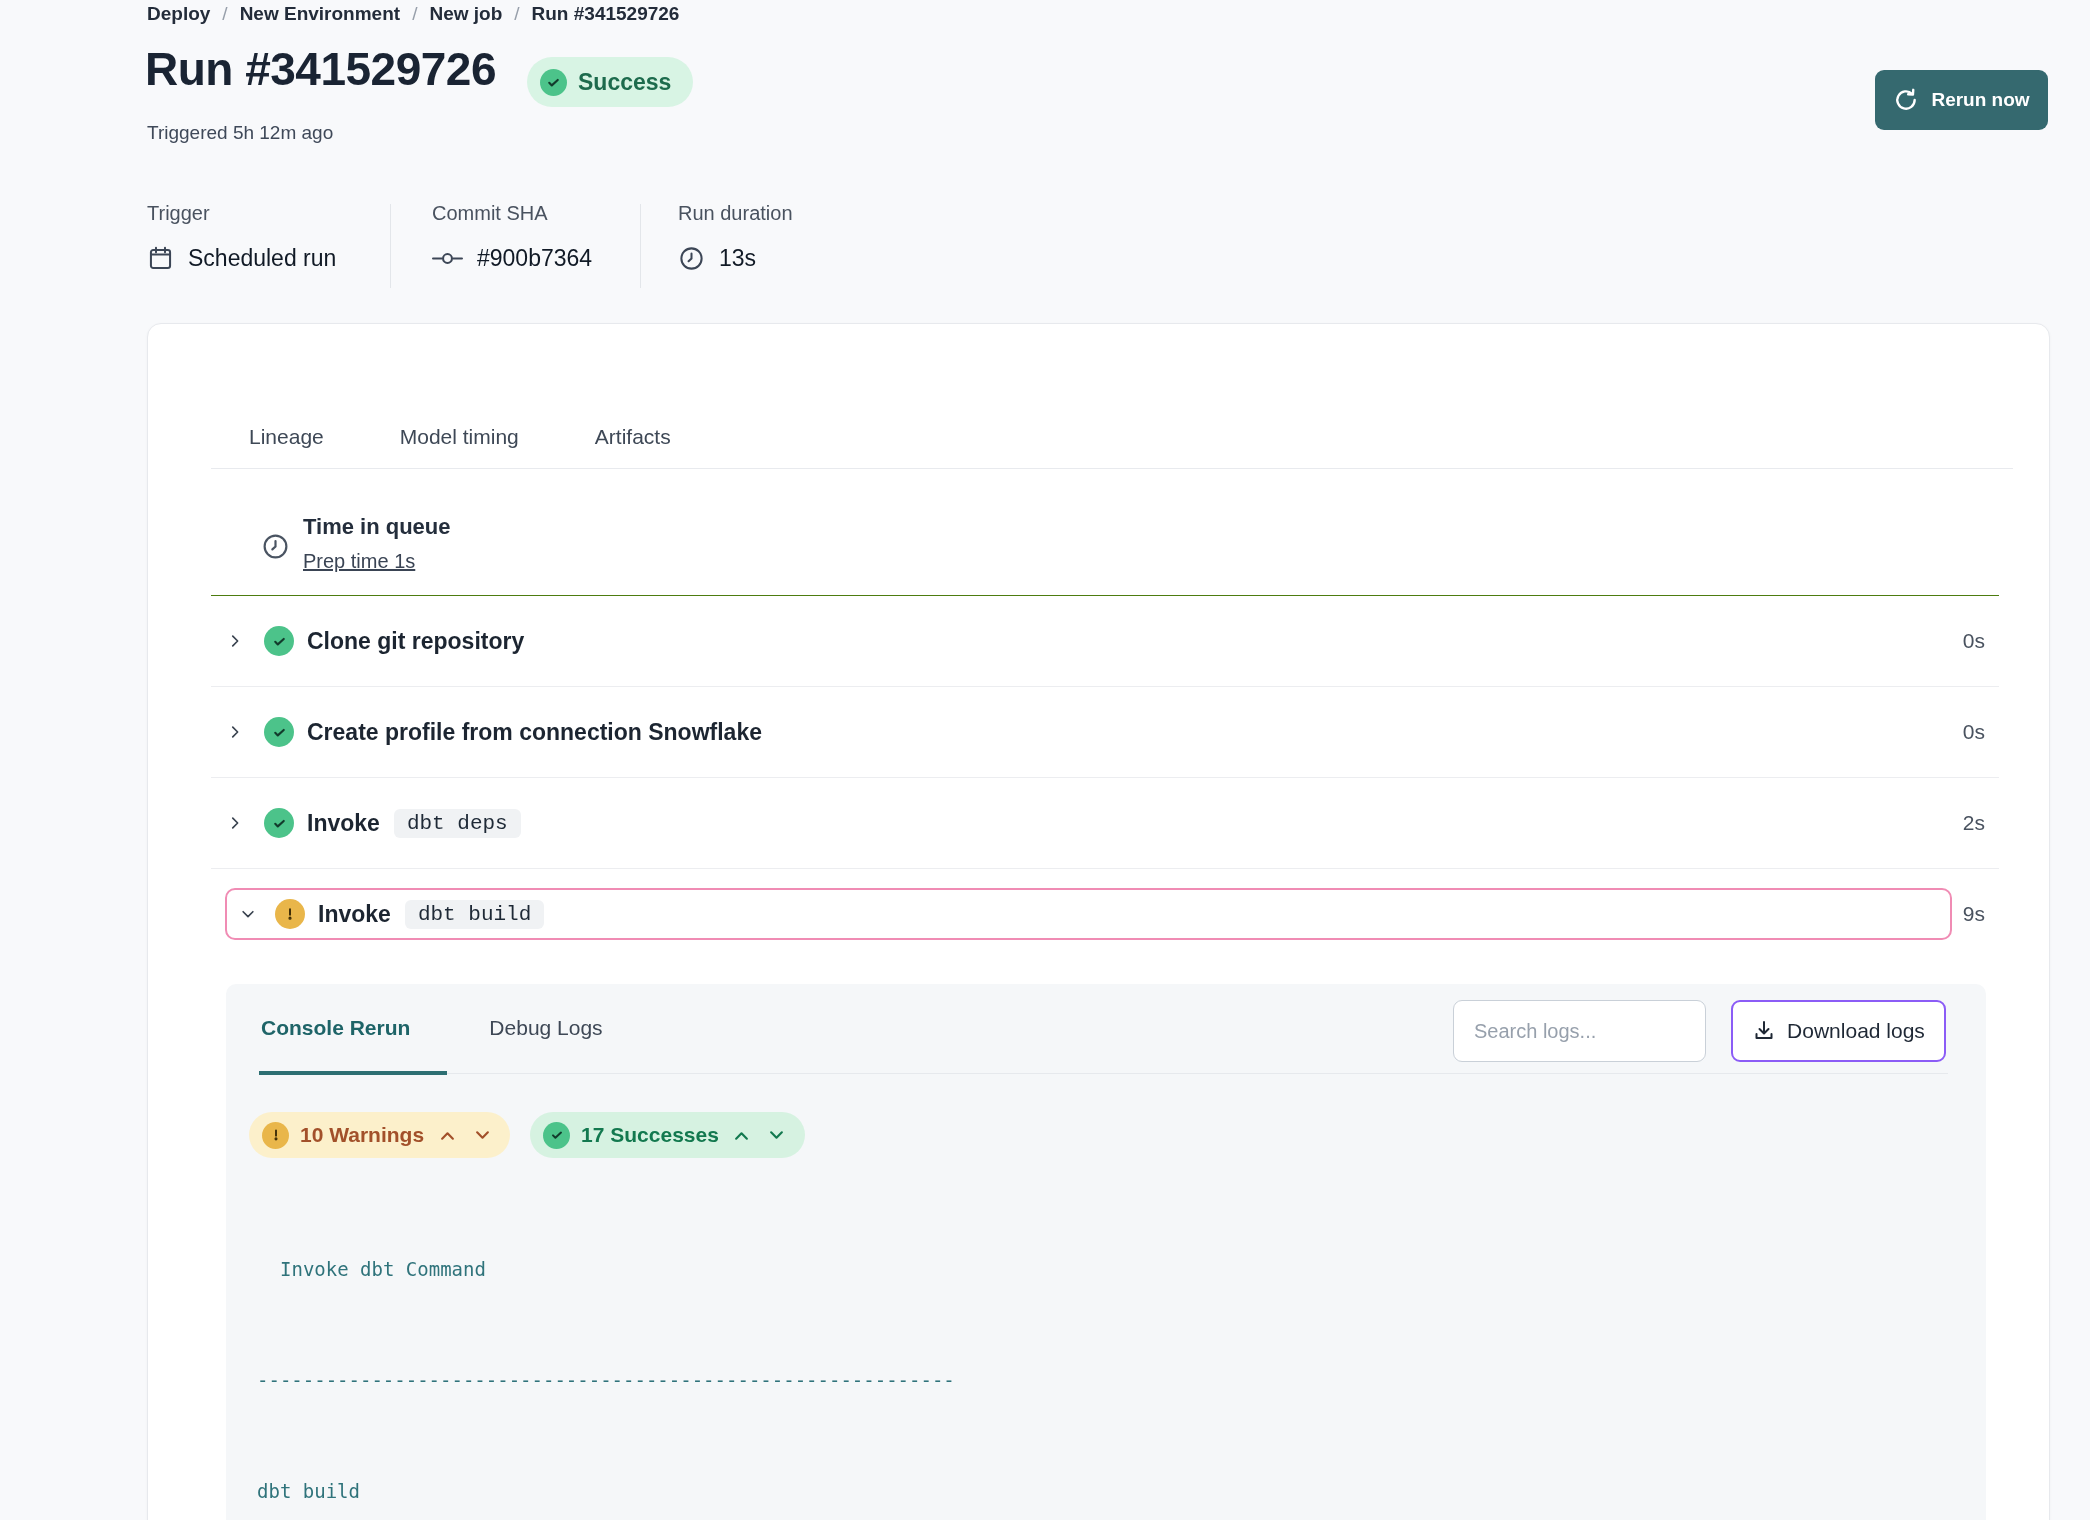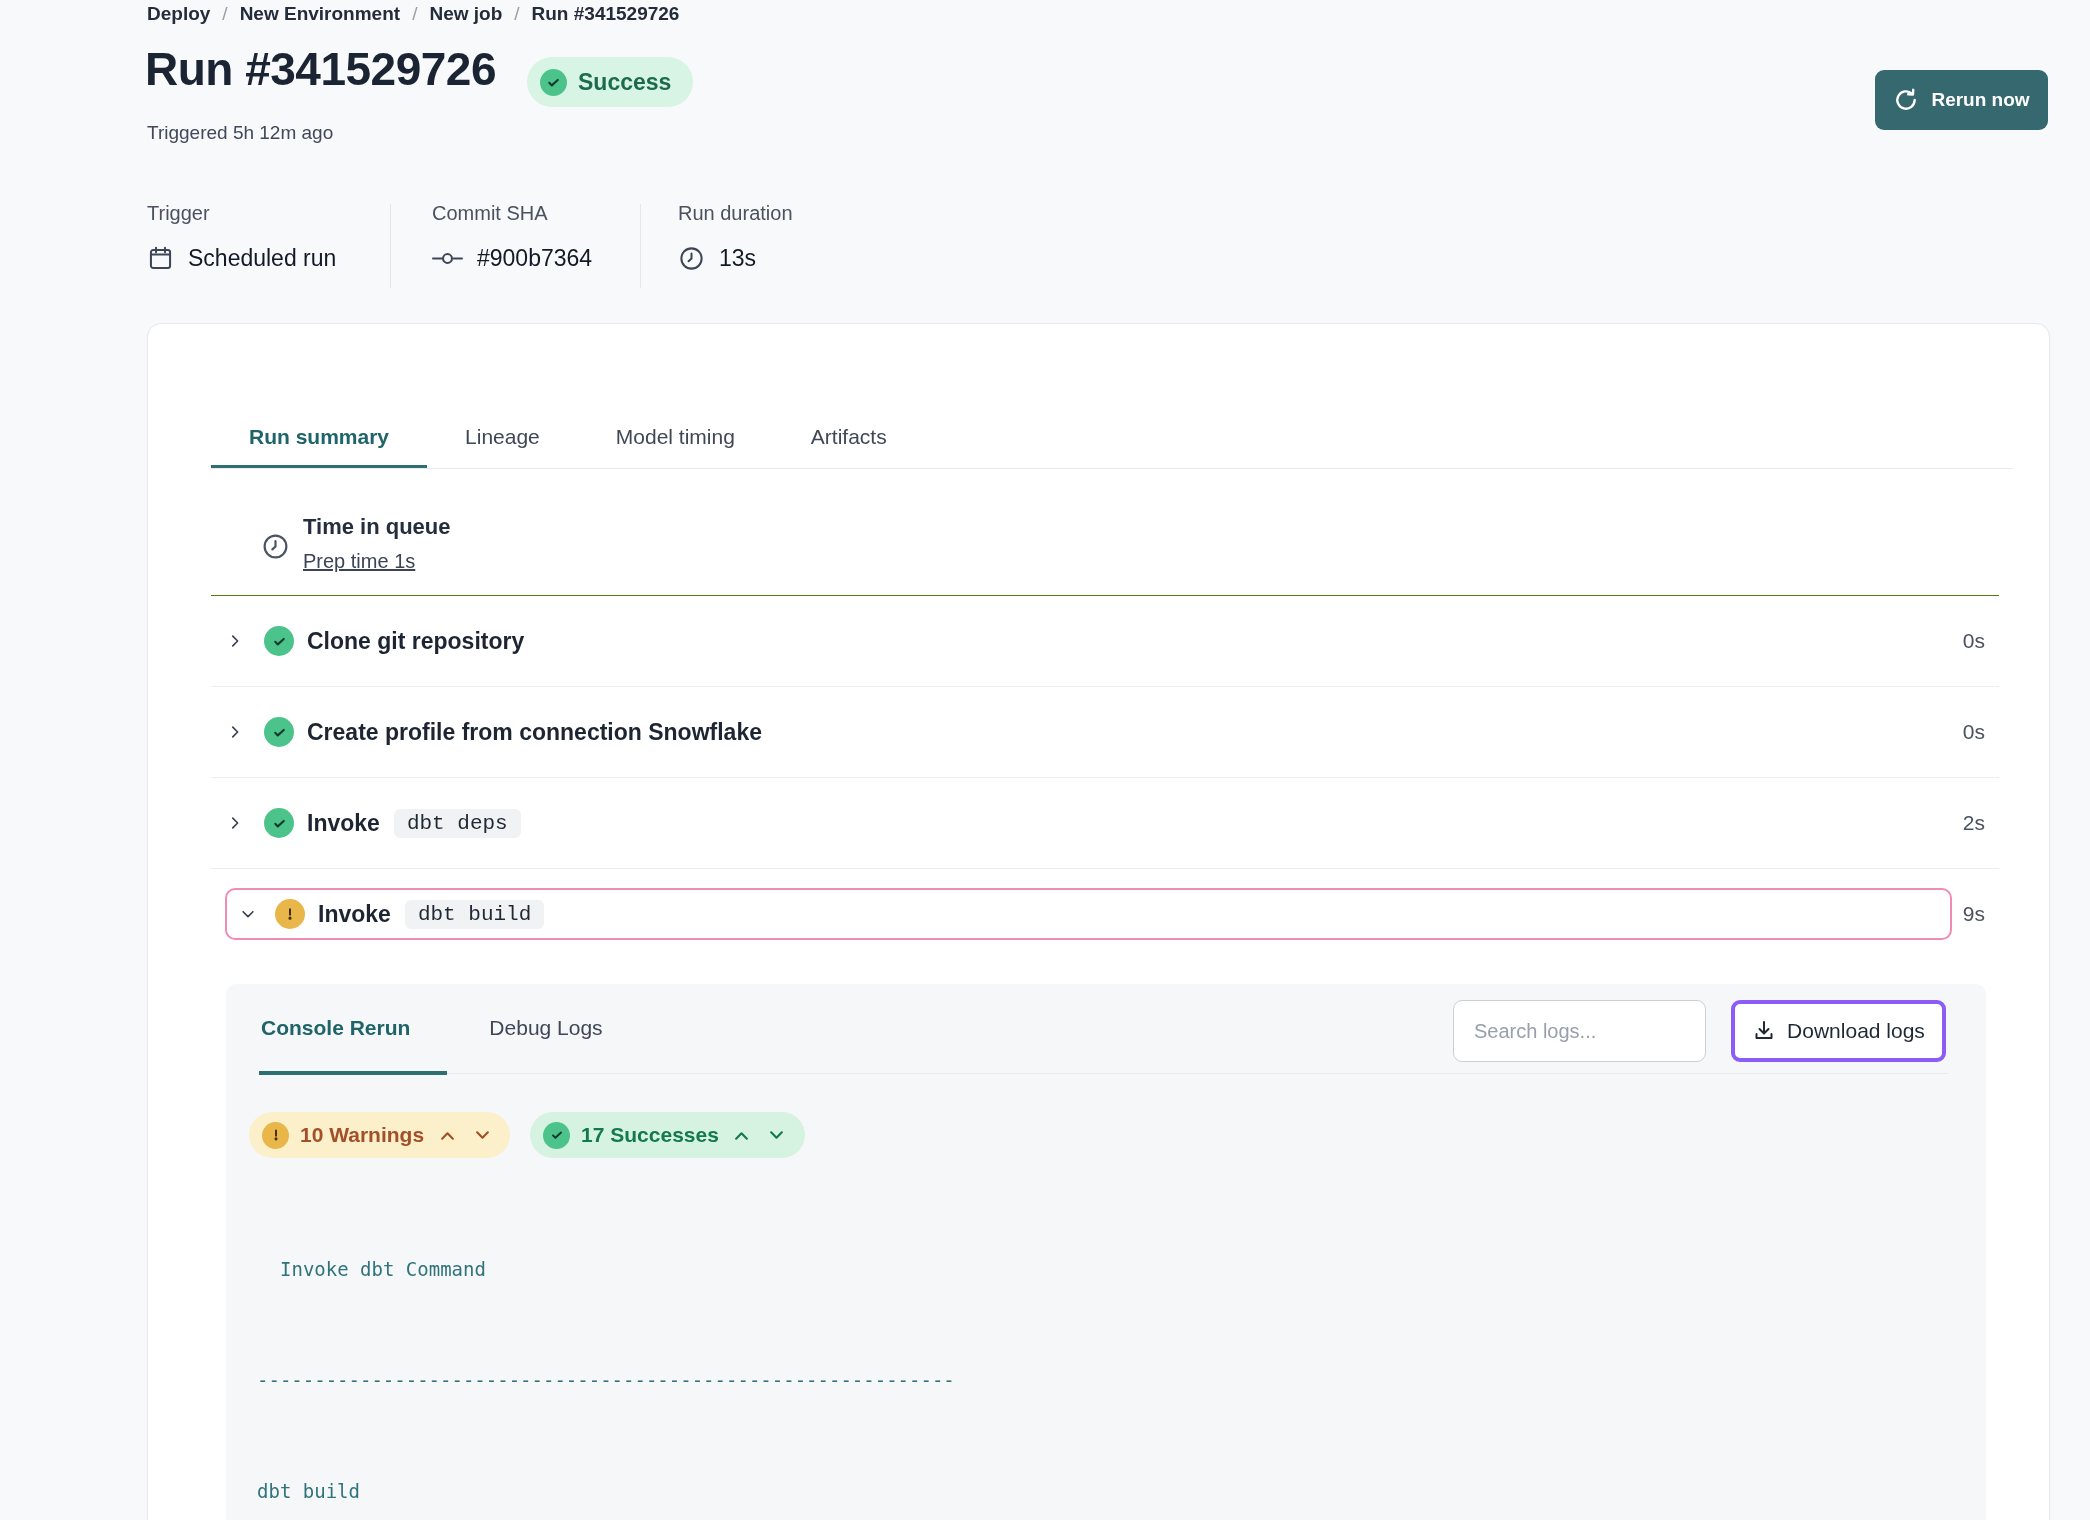--- a/index.html
+++ b/index.html
@@ -58,21 +58,21 @@
   .panel{position:absolute;left:78px;top:660px;width:1760px;height:560px;background:#f5f7f9;border-radius:10px;}
   .ptabs{position:absolute;left:33px;top:0;width:1689px;height:90px;border-bottom:1px solid #e6e9ed;display:flex;box-sizing:border-box;}
   .ptab{line-height:88px;font-size:21px;color:#3e4856;border-bottom:4px solid transparent;margin-bottom:-2px;cursor:pointer;padding:0 37px 0 2px;box-sizing:border-box;}
   .ptab + .ptab{padding:0 10px 0 42px;}
   .ptab.active{color:#1e6468;font-weight:700;border-bottom-color:#2d6f73;}
   .search-input{position:absolute;left:1227px;top:16px;width:253px;height:62px;box-sizing:border-box;background:#fff;
                 border:1px solid #c9d0d8;border-radius:9px;padding:0 20px;font-size:20px;color:#39424f;
                 font-family:"Liberation Sans",sans-serif;outline:none;}
   .search-input::placeholder{color:#97a0ac;}
   .download-btn{position:absolute;left:1505px;top:16px;width:215px;height:62px;box-sizing:border-box;background:#fff;
-                border:4px solid #8b5cf6;border-radius:9px;display:flex;align-items:center;justify-content:center;gap:11px;
+                border:2px solid #8b5cf6;border-radius:9px;display:flex;align-items:center;justify-content:center;gap:11px;
                 font-size:21px;color:#1f2835;font-family:"Liberation Sans",sans-serif;cursor:pointer;}
   .badges{position:absolute;left:23px;top:128px;display:flex;gap:20px;}
   .pill{height:46px;border-radius:23px;display:flex;align-items:center;gap:11px;padding:0 16px 0 13px;cursor:pointer;}
   .pill .circle{width:27px;height:27px;}
   .pill-warn{background:#fcf0cb;color:#a2502a;}
   .pill-ok{background:#d6f2e1;color:#13794f;}
   .pill .p-label{font-size:21px;font-weight:700;}
   .pill .caret{width:24px;height:24px;display:flex;align-items:center;justify-content:center;cursor:pointer;}
   
   .log{position:absolute;left:23px;top:193px;width:1692px;font-family:"DejaVu Sans Mono",monospace;
@@ -152,21 +152,20 @@
             <path d="M12 7.5V12l-2.6 2.4"></path>
           </svg>
       </span>
       <span>13s</span>
     </div>
   </div>
 
   <section class="card">
 
     <div class="tabs">
-      <div class="tab active">Run summary</div>
       <div class="tab">Lineage</div>
       <div class="tab">Model timing</div>
       <div class="tab">Artifacts</div>
     </div>
 
     <div class="queue">
       <span class="q-icon">
         <svg viewBox="0 0 24 24" width="29" height="29" fill="none" stroke="#4a5462" stroke-width="1.8" stroke-linecap="round">
             <circle cx="12" cy="12" r="9"></circle>
             <path d="M12 7.5V12l-2.6 2.4"></path>

